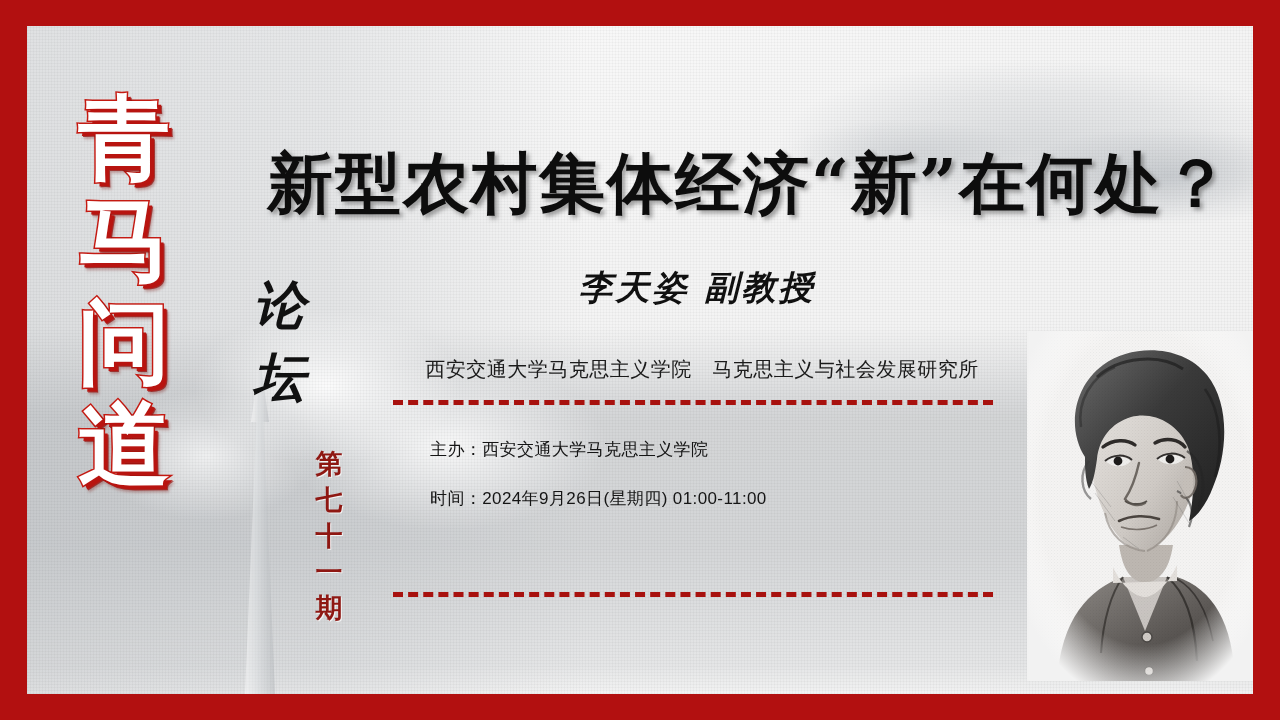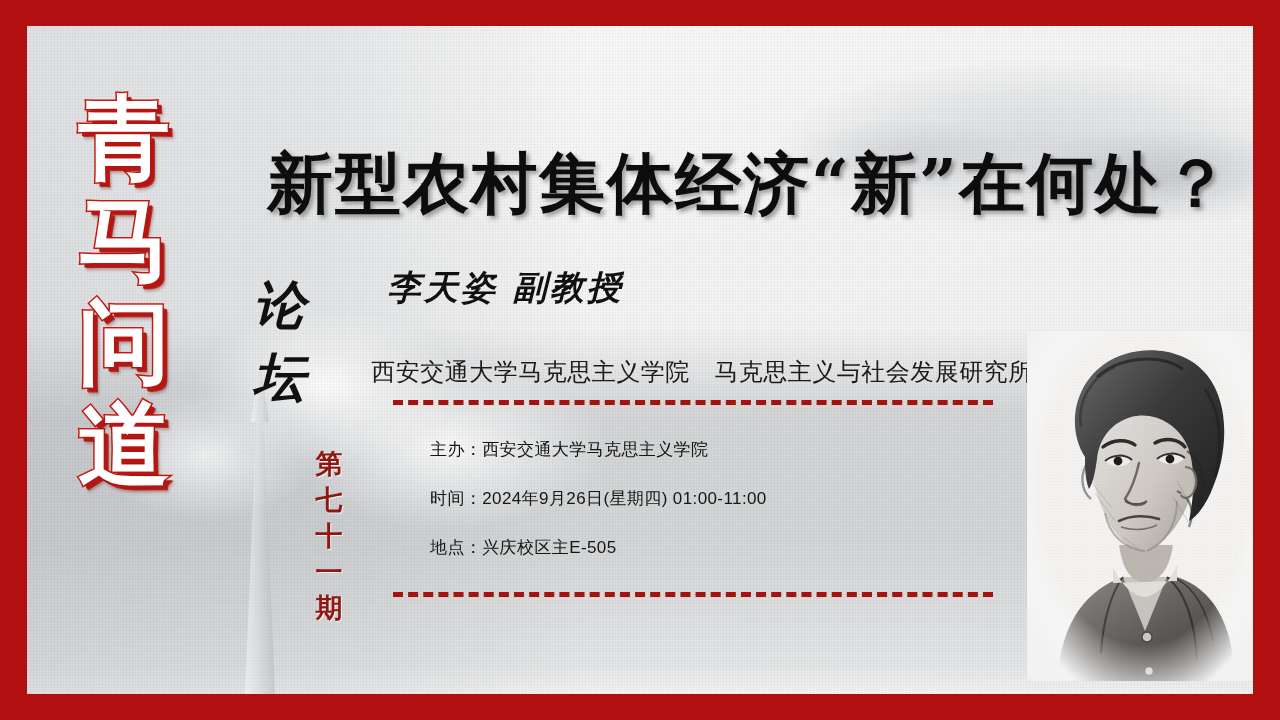--- a/index.html
+++ b/index.html
@@ -100,30 +100,30 @@
   .main-title{
     position:absolute;left:240px;top:113px;width:890px;
     font-family:"DejaVu Serif","Liberation Serif",serif;
     font-size:66px;font-weight:700;color:#0d0d0d;
     letter-spacing:2px;white-space:nowrap;
     text-shadow:3px 3px 4px rgba(90,90,90,.55);
   }
 
   
   .speaker{
-    position:absolute;left:360px;top:239px;width:620px;text-align:left;
+    position:absolute;left:360px;top:239px;width:620px;text-align:center;
     font-family:"DejaVu Serif","Liberation Serif",serif;
     font-size:34px;font-weight:700;font-style:italic;color:#101010;
     letter-spacing:3px;
   }
 
   
   .affiliation{
     position:absolute;left:330px;top:330px;width:690px;text-align:center;
-    font-size:24px;color:#1b1b1b;letter-spacing:.5px;white-space:nowrap;
+    font-size:20px;color:#1b1b1b;letter-spacing:.5px;white-space:nowrap;
   }
 
   
   .rule{
     position:absolute;height:0;border-top:5px dashed #A8110E;
   }
   .rule-top{left:366px;top:374px;width:600px;}
   .rule-bottom{left:366px;top:566px;width:600px;}
 
   
@@ -184,23 +184,20 @@
 
     <div class="rule rule-top"></div>
     <div class="rule rule-bottom"></div>
 
     <div class="details">
       <div class="detail-row">
         <span class="detail-label">主办：</span><span class="detail-value">西安交通大学马克思主义学院</span>
       </div>
       <div class="detail-row">
         <span class="detail-label">时间：</span><span class="detail-value">2024年9月26日(星期四) 01:00-11:00</span>
-      </div>
-      <div class="detail-row">
-        <span class="detail-label">地点：</span><span class="detail-value">兴庆校区主E-505</span>
       </div>
     </div>
 
     <div class="portrait">
       <svg viewBox="0 0 232 350" xmlns="http://www.w3.org/2000/svg">
         <defs>
           <radialGradient id="vig" cx="50%" cy="45%" r="62%">
             <stop offset="0%" stop-color="#ffffff" stop-opacity="0"></stop>
             <stop offset="72%" stop-color="#ffffff" stop-opacity="0"></stop>
             <stop offset="100%" stop-color="#f2f2f2" stop-opacity="1"></stop>

